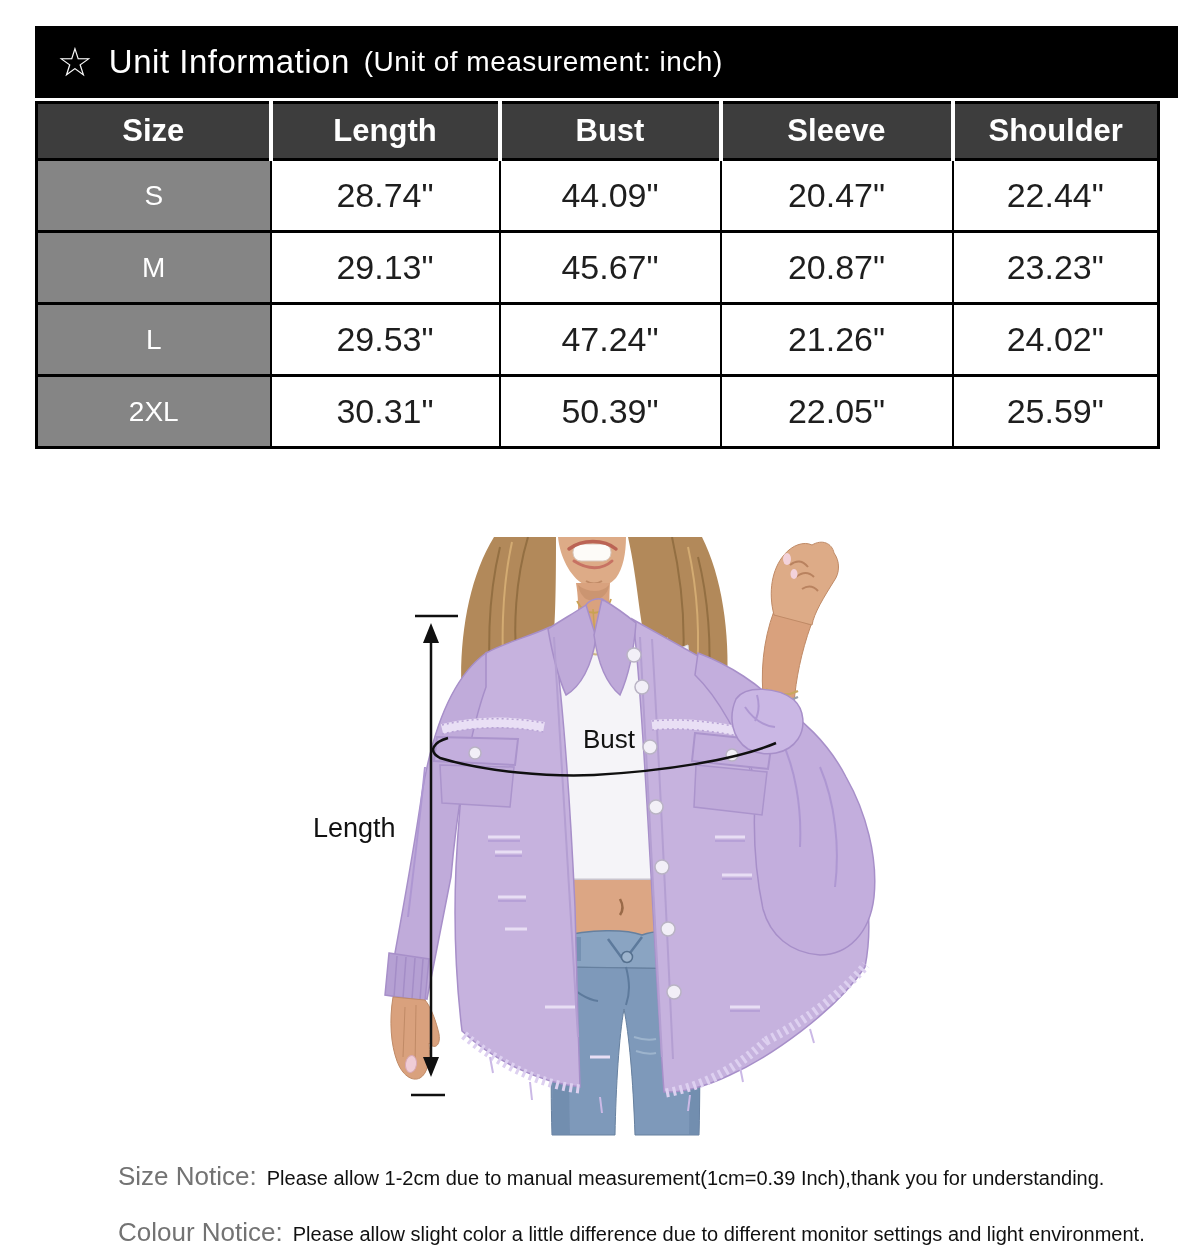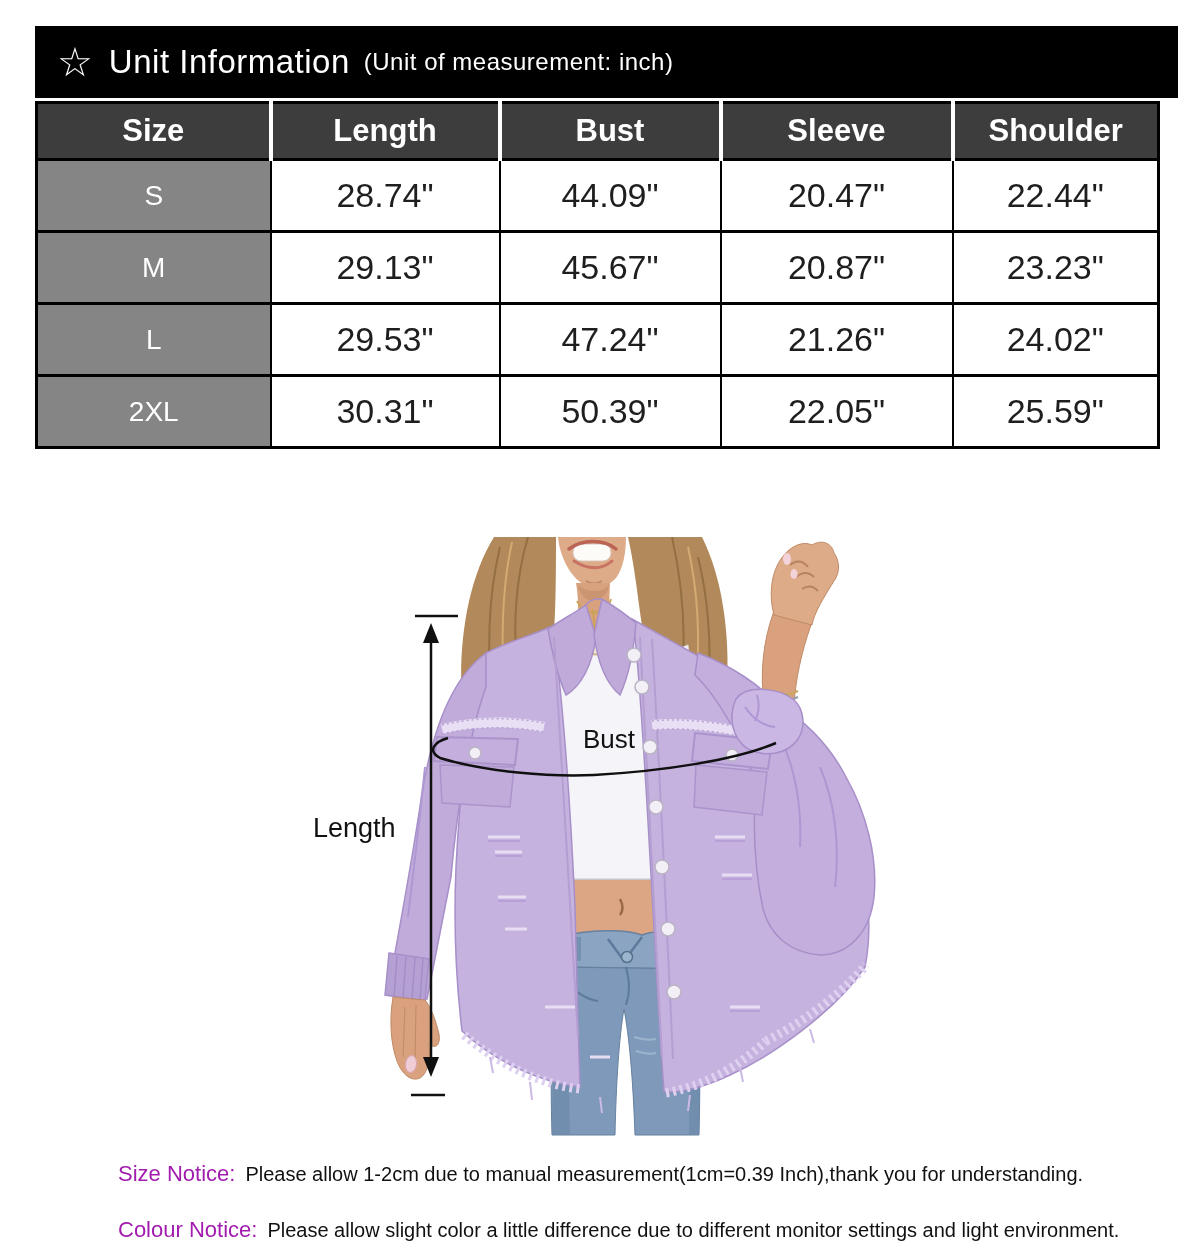--- a/index.html
+++ b/index.html
@@ -4,21 +4,21 @@
 <style>
   html,body{margin:0;padding:0;background:#ffffff;}
   .page{position:relative;width:1200px;height:1250px;background:#ffffff;overflow:hidden;
         font-family:"Liberation Sans", sans-serif;}
 
   
   .title-bar{position:absolute;left:35px;top:26px;width:1121px;height:72px;background:#000;
              color:#fff;display:flex;align-items:center;padding-left:22px;}
   .title-bar .star{font-size:40px;line-height:1;margin-right:16px;font-weight:400;}
   .title-bar .title{font-size:33px;letter-spacing:.5px;}
-  .title-bar .unit{font-size:24px;margin-left:14px;letter-spacing:.5px;}
+  .title-bar .unit{font-size:28px;margin-left:14px;letter-spacing:.5px;}
 
   
   table.size-table{position:absolute;left:35px;top:101px;width:1122px;border-collapse:collapse;
                    table-layout:fixed;border:3px solid #000;}
   table.size-table col.c0{width:234px}
   table.size-table col.c1{width:229px}
   table.size-table col.c2{width:221px}
   table.size-table col.c3{width:232px}
   table.size-table col.c4{width:206px}
   table.size-table thead th{background:#3d3d3d;color:#fff;font-size:31px;font-weight:700;
@@ -31,21 +31,21 @@
 
   
   .photo{position:absolute;left:290px;top:537px;width:645px;height:600px;}
   .photo svg{position:absolute;left:0;top:0;}
   .measure-label{position:absolute;color:#111;line-height:1;}
   .len-label{left:23px;top:278px;font-size:27px;}
   .bust-label{left:293px;top:189px;font-size:26px;}
 
   
   .notice{position:absolute;left:118px;white-space:nowrap;font-size:20px;color:#111;}
-  .notice .notice-label{color:#a21caf;font-size:22px;margin-right:10px;text-align:right;}
+  .notice .notice-label{color:#737373;font-size:26px;margin-right:10px;text-align:right;}
   .notice-size{top:1161px;}
   .notice-colour{top:1217px;}
 </style>
 </head>
 <body>
 
 <div class="page">
 
   <header class="title-bar">
     <span class="star">☆</span>

